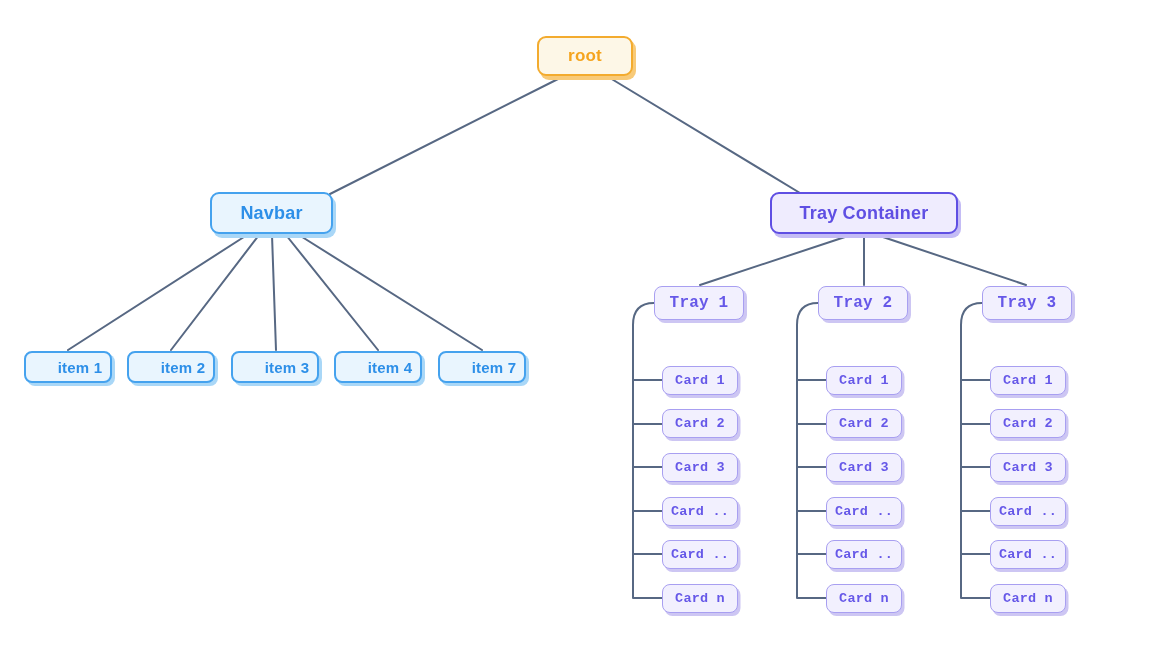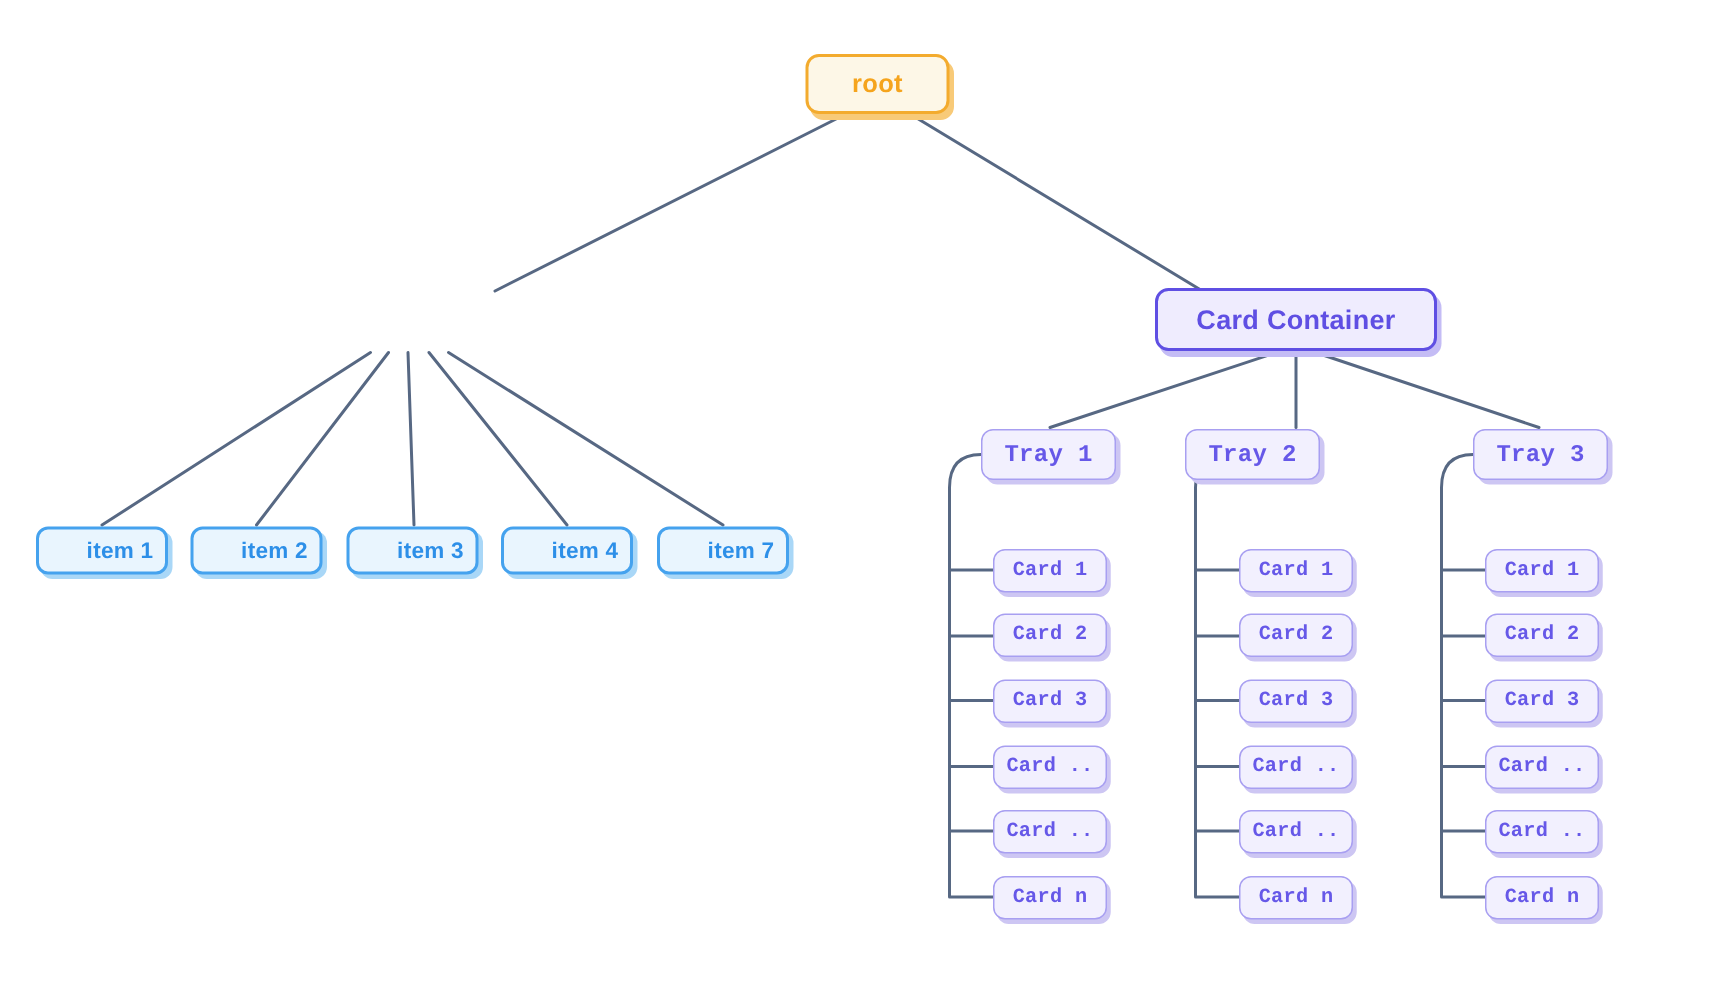--- a/index.html
+++ b/index.html
@@ -31,21 +31,21 @@
   .n-traycontainer{
     left:770px;top:192px;width:188px;height:42px;font-size:18px;
     background:#EFECFE;border:2px solid #5F4FE3;color:#5F4FE3;
     border-radius:9px;box-shadow:3px 4px 0 #C4BCF5;
   }
   .purple{
     background:#F2F0FE;border:1.5px solid #A89FF1;color:#6658E8;
     border-radius:8px;box-shadow:3px 3px 0 #CDC6F3;font-family:Liberation Mono, monospace;
   }
   .tray{top:286px;width:90px;height:34px;font-size:16px;}
-  .t1{left:654px}.t2{left:790px}.t3{left:982px}
+  .t1{left:654px}.t2{left:818px}.t3{left:982px}
   .card{width:76px;height:29px;font-size:13.5px;box-shadow:2.5px 3px 0 #CDC6F3;text-align:center;}
   .c1{left:662px}.c2{left:826px}.c3{left:990px}
   .r1{top:366px}.r2{top:409px}.r3{top:453px}.r4{top:497px}.r5{top:540px}.r6{top:584px}
 </style>
 </head>
 <body>
 
 <div class="canvas">
 
   <svg class="wires" width="1156" height="665" viewBox="0 0 1156 665" fill="none" stroke="#576883" stroke-width="2" stroke-linecap="round">
@@ -65,27 +65,28 @@
 
     <path d="M654 303 Q633 303 633 325 L633 598 M633 380 H662 M633 424 H662 M633 467 H662 M633 511 H662 M633 554 H662 M633 598 H662"></path>
 
     <path d="M818 303 Q797 303 797 325 L797 598 M797 380 H826 M797 424 H826 M797 467 H826 M797 511 H826 M797 554 H826 M797 598 H826"></path>
 
     <path d="M982 303 Q961 303 961 325 L961 598 M961 380 H990 M961 424 H990 M961 467 H990 M961 511 H990 M961 554 H990 M961 598 H990"></path>
   </svg>
 
   <div class="node n-root">root</div>
 
+  <div class="node blue n-navbar">Navbar</div>
   <div class="node blue blue-item i1">item 1</div>
   <div class="node blue blue-item i2">item 2</div>
   <div class="node blue blue-item i3">item 3</div>
   <div class="node blue blue-item i4">item 4</div>
   <div class="node blue blue-item i5">item 7</div>
 
-  <div class="node n-traycontainer">Card Container</div>
+  <div class="node n-traycontainer">Tray Container</div>
 
   <div class="node purple tray t1">Tray 1</div>
   <div class="node purple tray t2">Tray 2</div>
   <div class="node purple tray t3">Tray 3</div>
 
   <div class="node purple card c1 r1">Card 1</div>
   <div class="node purple card c1 r2">Card 2</div>
   <div class="node purple card c1 r3">Card 3</div>
   <div class="node purple card c1 r4">Card ..</div>
   <div class="node purple card c1 r5">Card ..</div>

